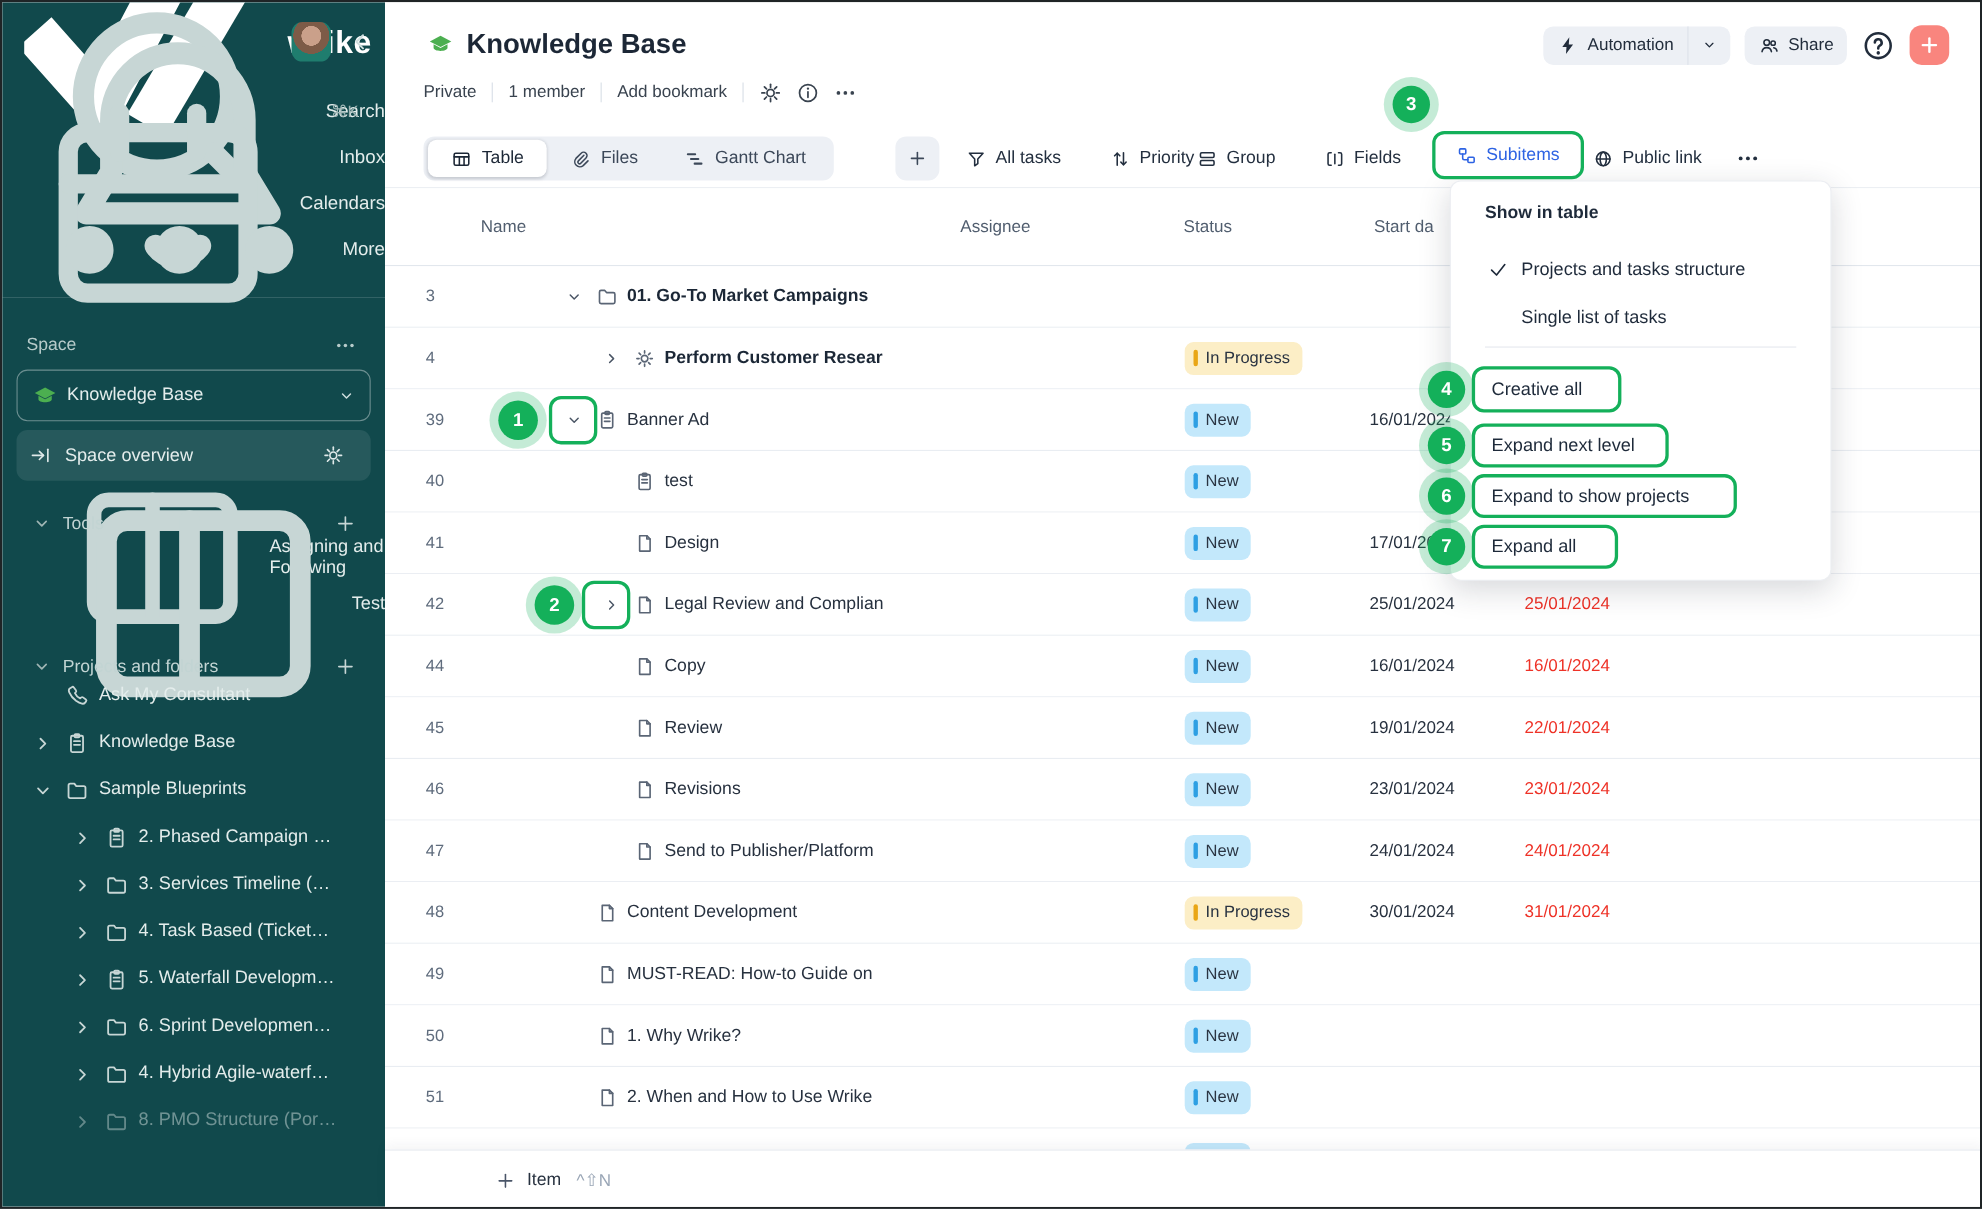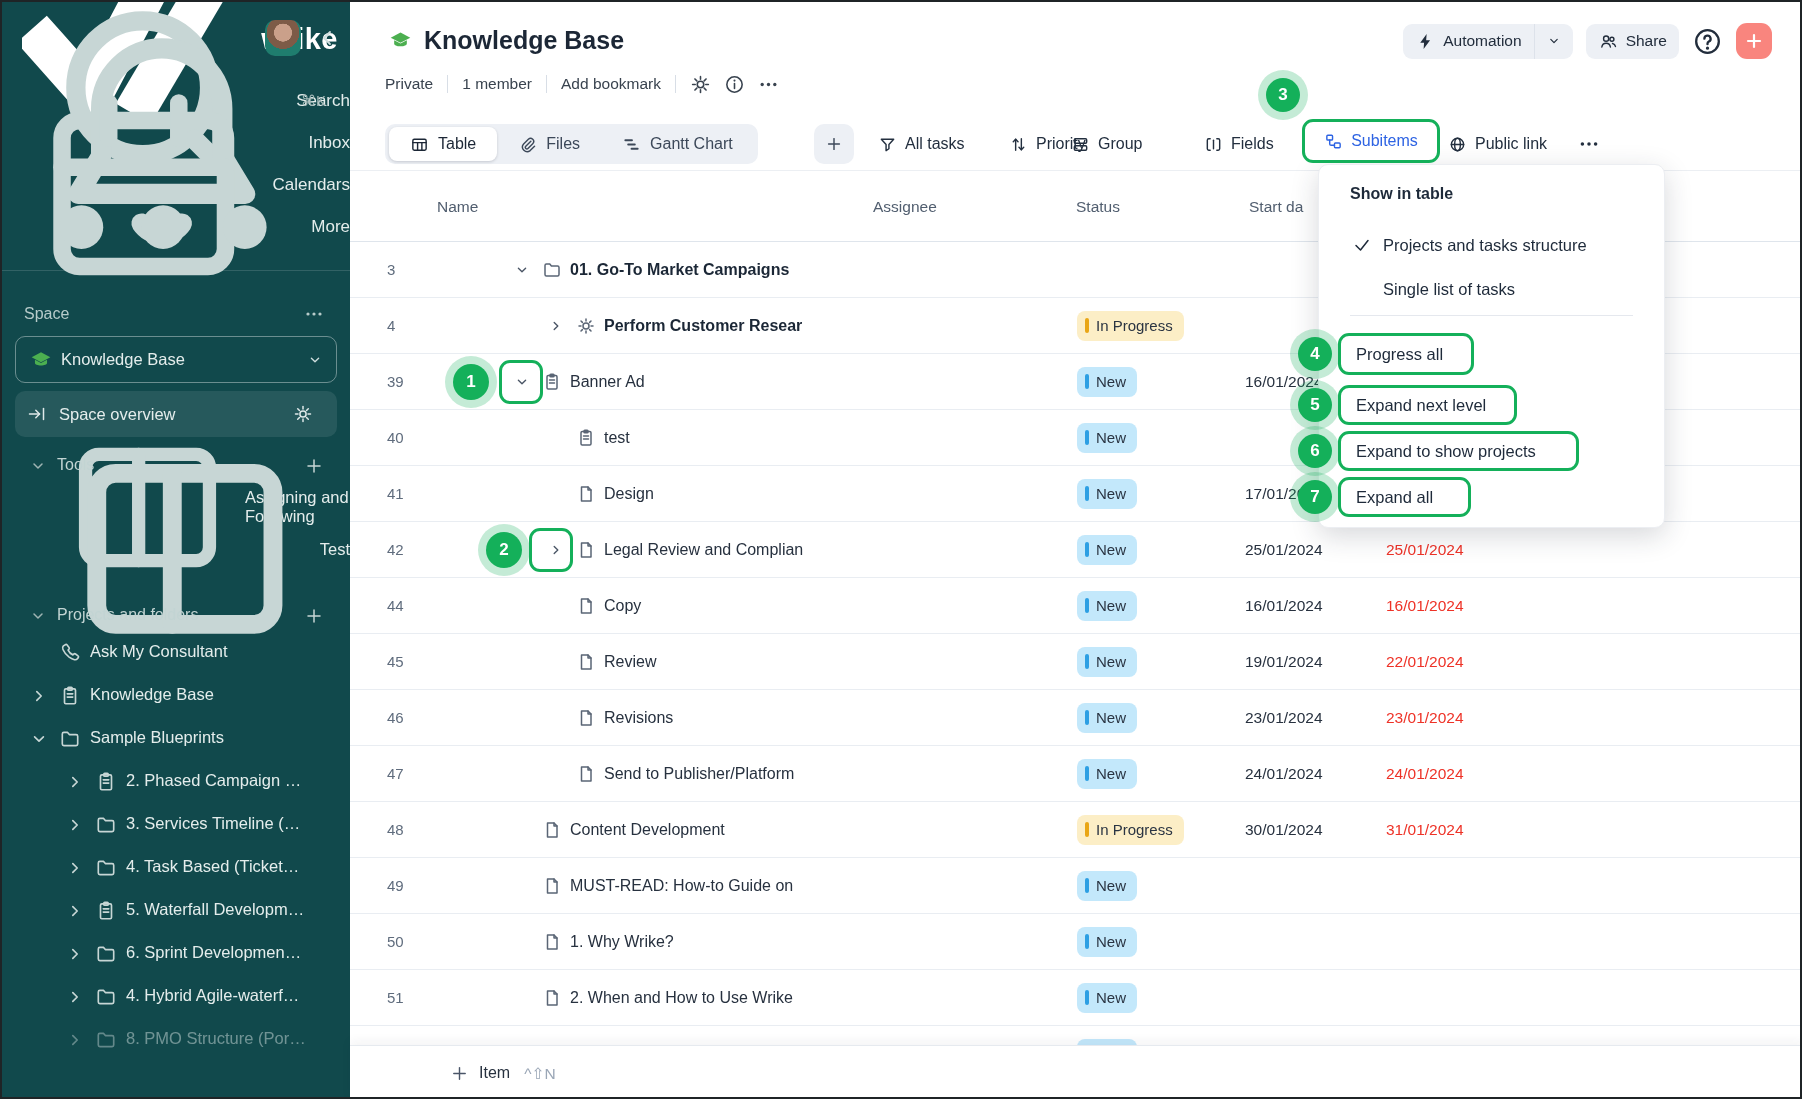--- a/index.html
+++ b/index.html
@@ -21,25 +21,25 @@
   .sb-short{position:absolute;right:24px;color:#9fb6b5;font-size:15px}
   .sb-divider{margin-top:22px;border-top:1px solid rgba(255,255,255,.14)}
   .sb-space-row{margin-top:27px;height:32px;display:flex;align-items:center;padding-left:22px;font-size:16px;color:#b7cbca;position:relative}
   .row-dots{position:absolute;right:26px;color:#b7cbca;width:20px;height:20px}
   .sb-selector{margin:6px 13px 0;height:47px;border:1px solid rgba(255,255,255,.38);border-radius:10px;display:flex;align-items:center;padding:0 14px;font-size:16.5px;position:relative;cursor:pointer}
   .sb-selector .cap{margin-right:9px}
   .sel-chev{position:absolute;right:12px;color:#cfdede;width:18px;height:18px}
   .sb-overview{margin:8px 13px 0;height:46px;background:rgba(255,255,255,.09);border-radius:10px;display:flex;align-items:center;padding:0 12px;font-size:16.5px;position:relative;cursor:pointer}
   .sb-overview .ic{margin-right:12px;color:#dfe9e9}
   .row-gear{position:absolute;right:12px;width:20px;height:20px;color:#cfdede}
-  .sb-sec{height:30px;display:flex;align-items:flex-start;padding-left:26px;font-size:16px;color:#c2d4d3;position:relative;cursor:pointer}
+  .sb-sec{height:30px;display:flex;align-items:flex-end;padding-left:26px;font-size:16px;color:#c2d4d3;position:relative;cursor:pointer}
   .sb-sec .tchev{width:20px;height:20px;margin-right:9px;color:#9fb5b4}
   .sec-plus{position:absolute;right:26px;width:20px;height:20px;color:#c7d6d5}
   .sec-tools{margin-top:19px}
-  .sec-proj{margin-top:36px}
+  .sec-proj{margin-top:16px}
   .tools-items{margin-top:0}
   .tool-item{height:42px;display:flex;align-items:center;padding-left:57px;font-size:16.5px;cursor:pointer}
   .tool-item .ic{margin-right:9px;color:#c7d6d5}
   .proj-items{margin-top:6px}
   .pi{height:43px;display:flex;align-items:flex-start;font-size:16.5px;cursor:pointer;white-space:nowrap}
   .pi .slot{width:22px;height:20px;flex:0 0 22px;color:#9fb5b4;margin-right:9px}
   .pi .ic{width:22px;height:22px;flex:0 0 22px;margin-right:9px;color:#c7d6d5}
   .pi.lv0{padding-left:26px}
   .pi.lv1{padding-left:62px}
   .pi.faded{opacity:.45}
@@ -554,21 +554,21 @@
       <span class="ic">
           <svg viewBox="0 0 20 20" fill="none" stroke="currentColor" stroke-width="1.5" stroke-linecap="round" stroke-linejoin="round">
             <line x1="7" y1="16" x2="7" y2="4.5"></line>
             <polyline points="4.5 7 7 4.5 9.5 7"></polyline>
             <line x1="13" y1="4" x2="13" y2="15.5"></line>
             <polyline points="10.5 13 13 15.5 15.5 13"></polyline>
           </svg>
         </span>
       <span>Priority</span>
     </div>
-    <div class="tbitem" style="left:721px">
+    <div class="tbitem" style="left:738px">
       <span class="ic">
           <svg viewBox="0 0 20 20" fill="none" stroke="currentColor" stroke-width="1.5" stroke-linecap="round" stroke-linejoin="round">
             <rect x="3.5" y="4" width="13" height="4.6" rx="1.2"></rect>
             <rect x="3.5" y="11.4" width="13" height="4.6" rx="1.2"></rect>
           </svg>
         </span>
       <span>Group</span>
     </div>
     <div class="tbitem" style="left:854px">
       <span class="ic">
@@ -947,21 +947,21 @@
               <polyline points="4 10.5 8.5 15 16 5.5"></polyline>
             </svg>
           </span>
           <span>Single list of tasks</span>
         </div>
       </div>
     <div class="dd-div"></div>
   </div>
   <div id="dd-actions">
       <div class="dd-action" style="left: 1336px; top: 331px; width: 136px; height: 42px;">
-        <span>Progress all</span>
+        <span>Creative all</span>
       </div>
       <div class="dd-badge" style="left: 1296px; top: 335px;">4</div>
       <div class="dd-action" style="left: 1336px; top: 383px; width: 179px; height: 40px;">
         <span>Expand next level</span>
       </div>
       <div class="dd-badge" style="left: 1296px; top: 386px;">5</div>
       <div class="dd-action" style="left: 1336px; top: 429px; width: 241px; height: 40px;">
         <span>Expand to show projects</span>
       </div>
       <div class="dd-badge" style="left: 1296px; top: 432px;">6</div>

